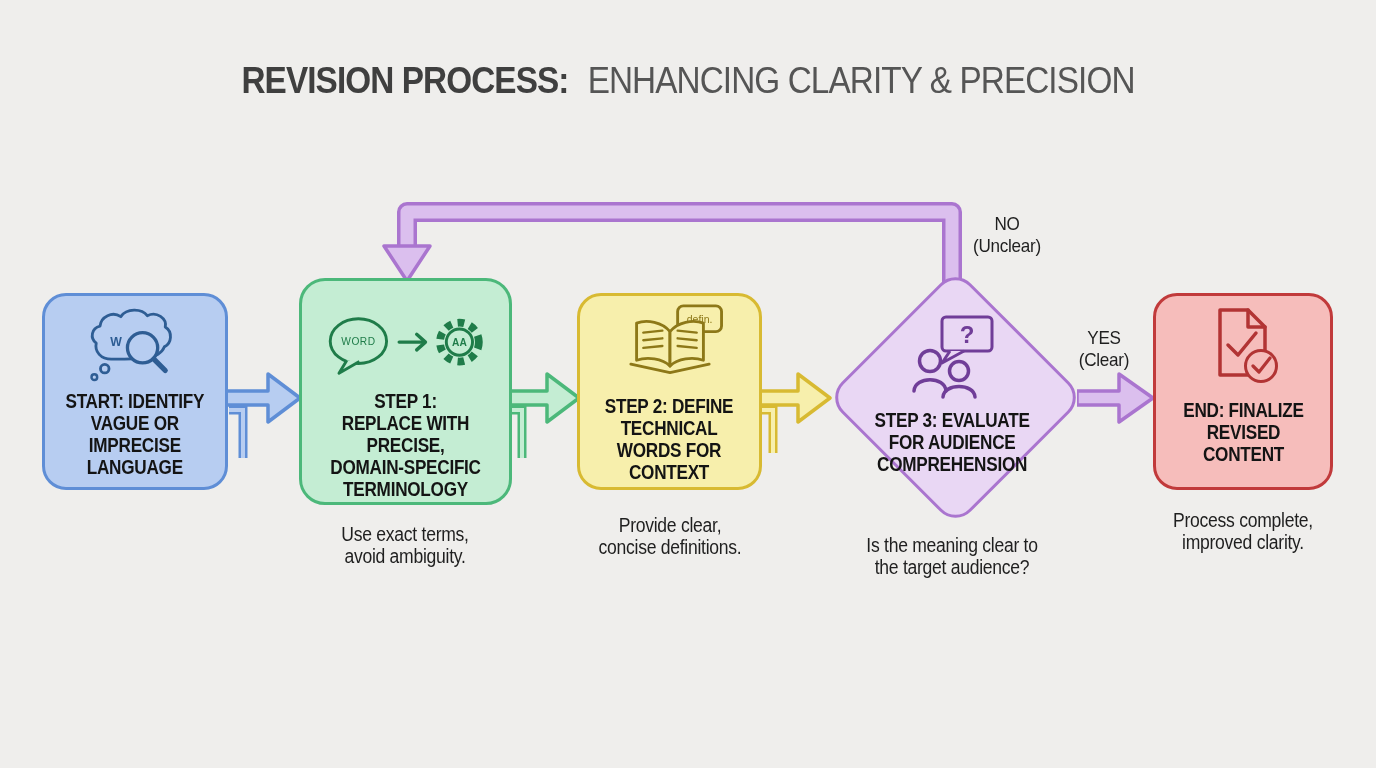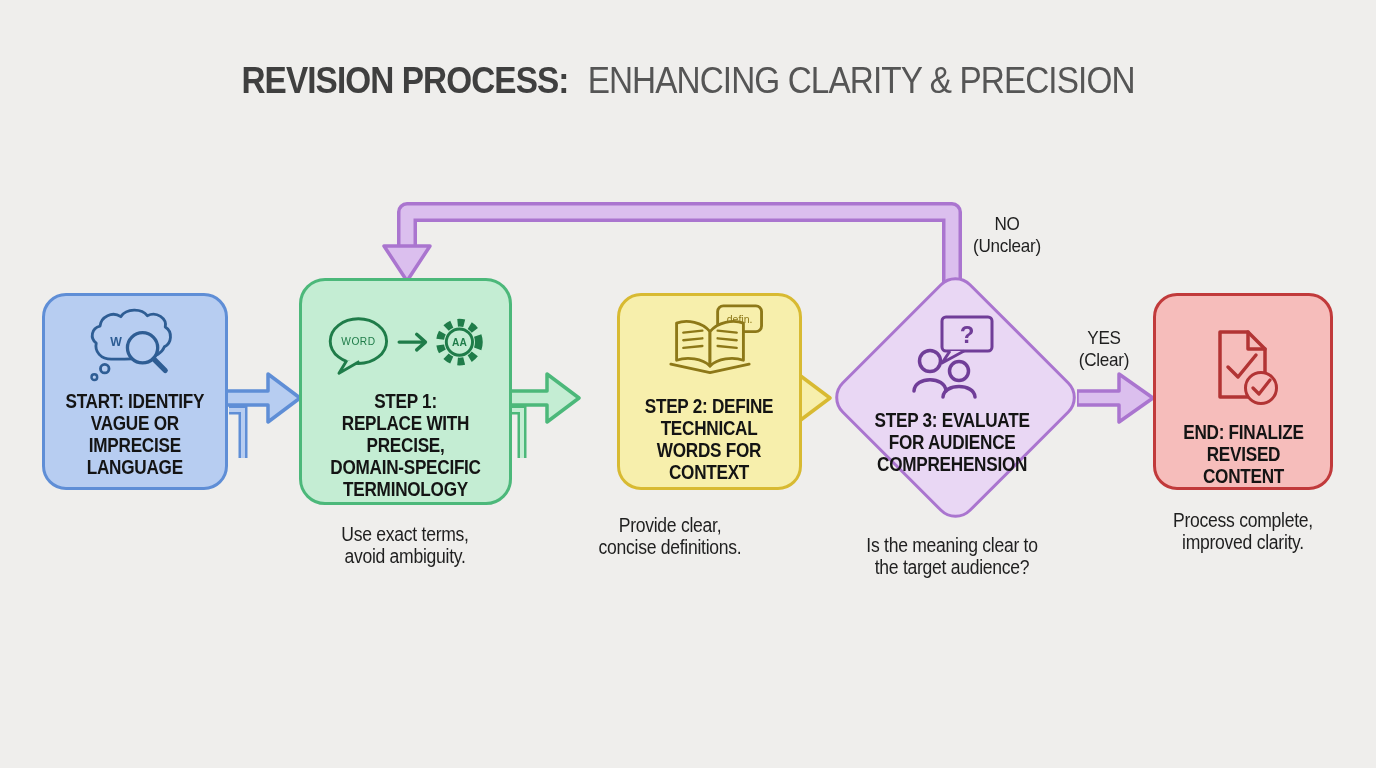--- a/index.html
+++ b/index.html
@@ -36,23 +36,23 @@
     position:absolute;white-space:pre-line;text-align:center;
     font-size:19px;line-height:1.16;color:var(--caption_text,#1f1f1f);
     letter-spacing:-0.3px;transform:scaleX(0.9);transform-origin:50% 0;
   }
   
   .box-start{left:42px;top:293px;width:186px;height:197px;padding-top:8px;
     background:var(--blue_fill);border:3px solid var(--blue_border);}
   .box-step1{left:299px;top:278px;width:213px;height:227px;padding-top:31px;border-radius:26px;
     background:var(--green_fill);border:3px solid var(--green_border);}
   .box-step2{left:577px;top:293px;width:185px;height:197px;padding-top:7px;
-    background:var(--yellow_fill);border:3px solid var(--yellow_border);margin-left:40px;}
+    background:var(--yellow_fill);border:3px solid var(--yellow_border);}
   .box-end{left:1153px;top:293px;width:180px;height:197px;padding-top:7px;
-    background:var(--red_fill);border:3px solid var(--red_border);justify-content:flex-end;}
+    background:var(--red_fill);border:3px solid var(--red_border);}
   .diamond-shape{
     position:absolute;left:864px;top:306px;width:177px;height:177px;
     background:var(--purple_fill);border:3.5px solid var(--purple_border);
     border-radius:22px;transform:rotate(45deg);
   }
   .diamond-content{
     position:absolute;left:832px;top:296px;width:240px;height:196px;
     display:flex;flex-direction:column;align-items:center;justify-content:center;
   }
   .svgabs{position:absolute;}

